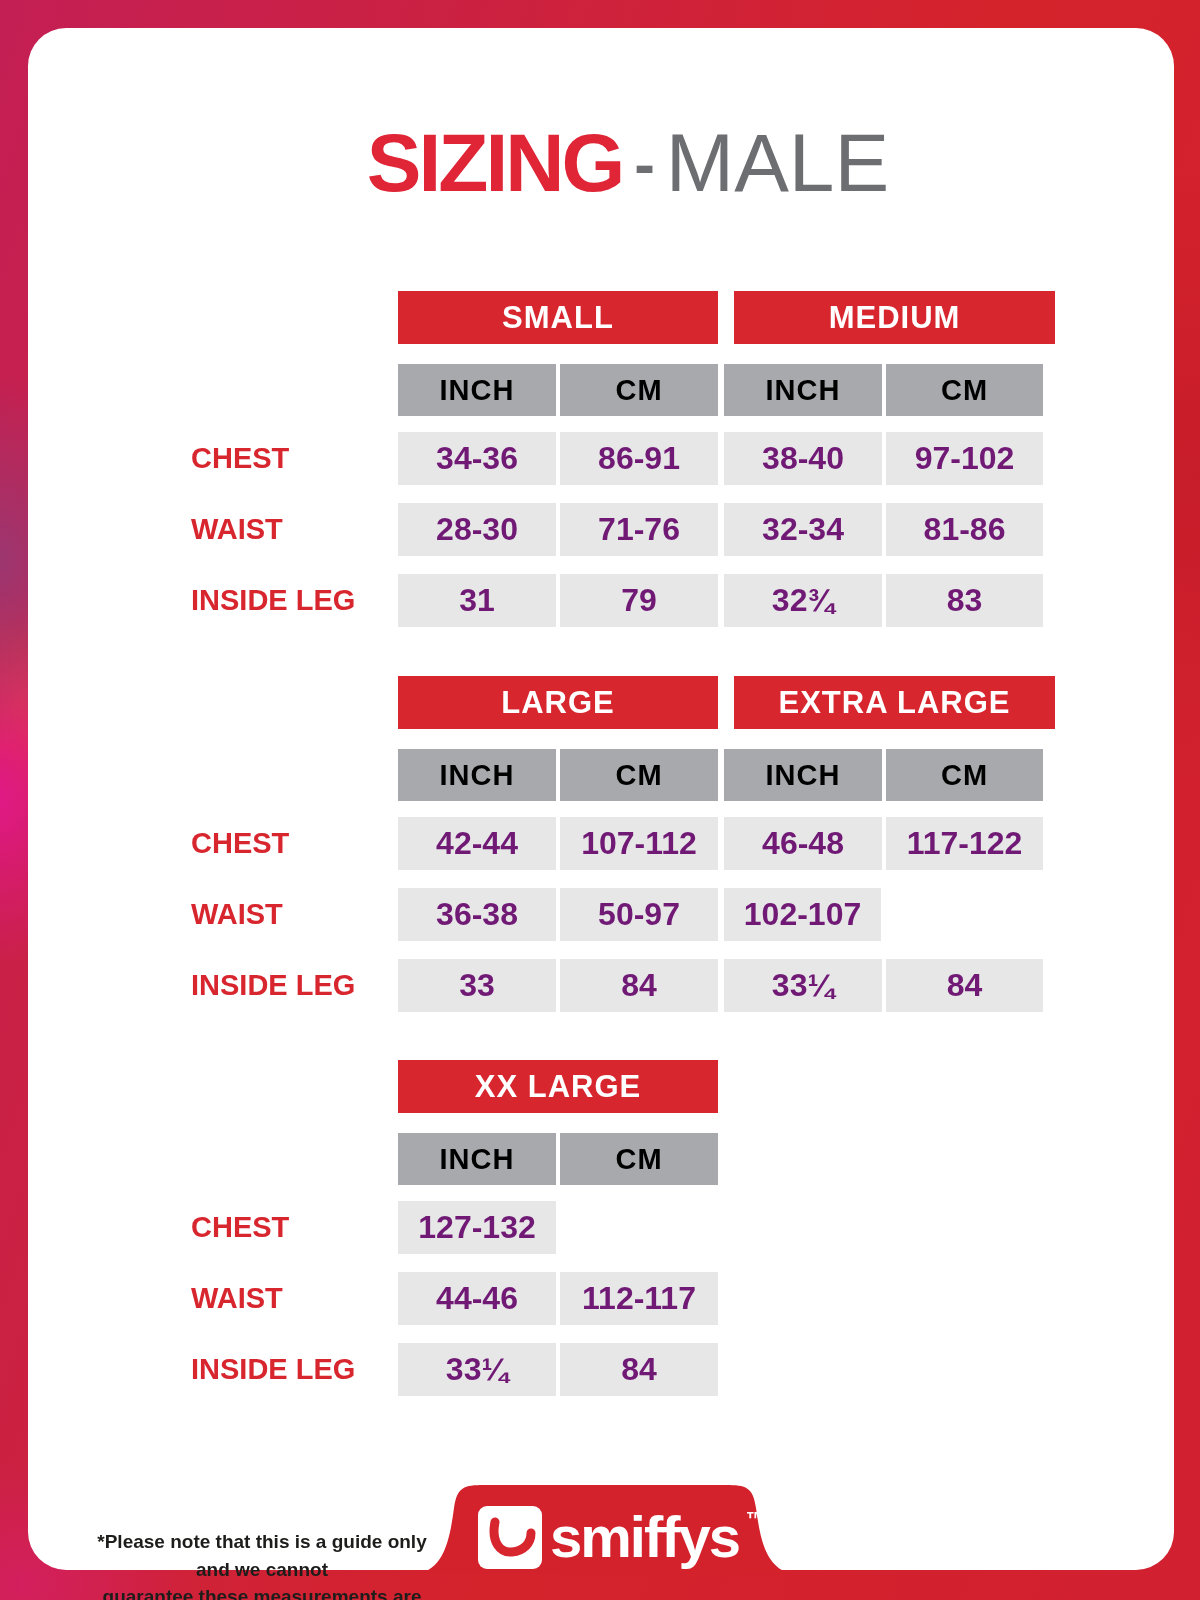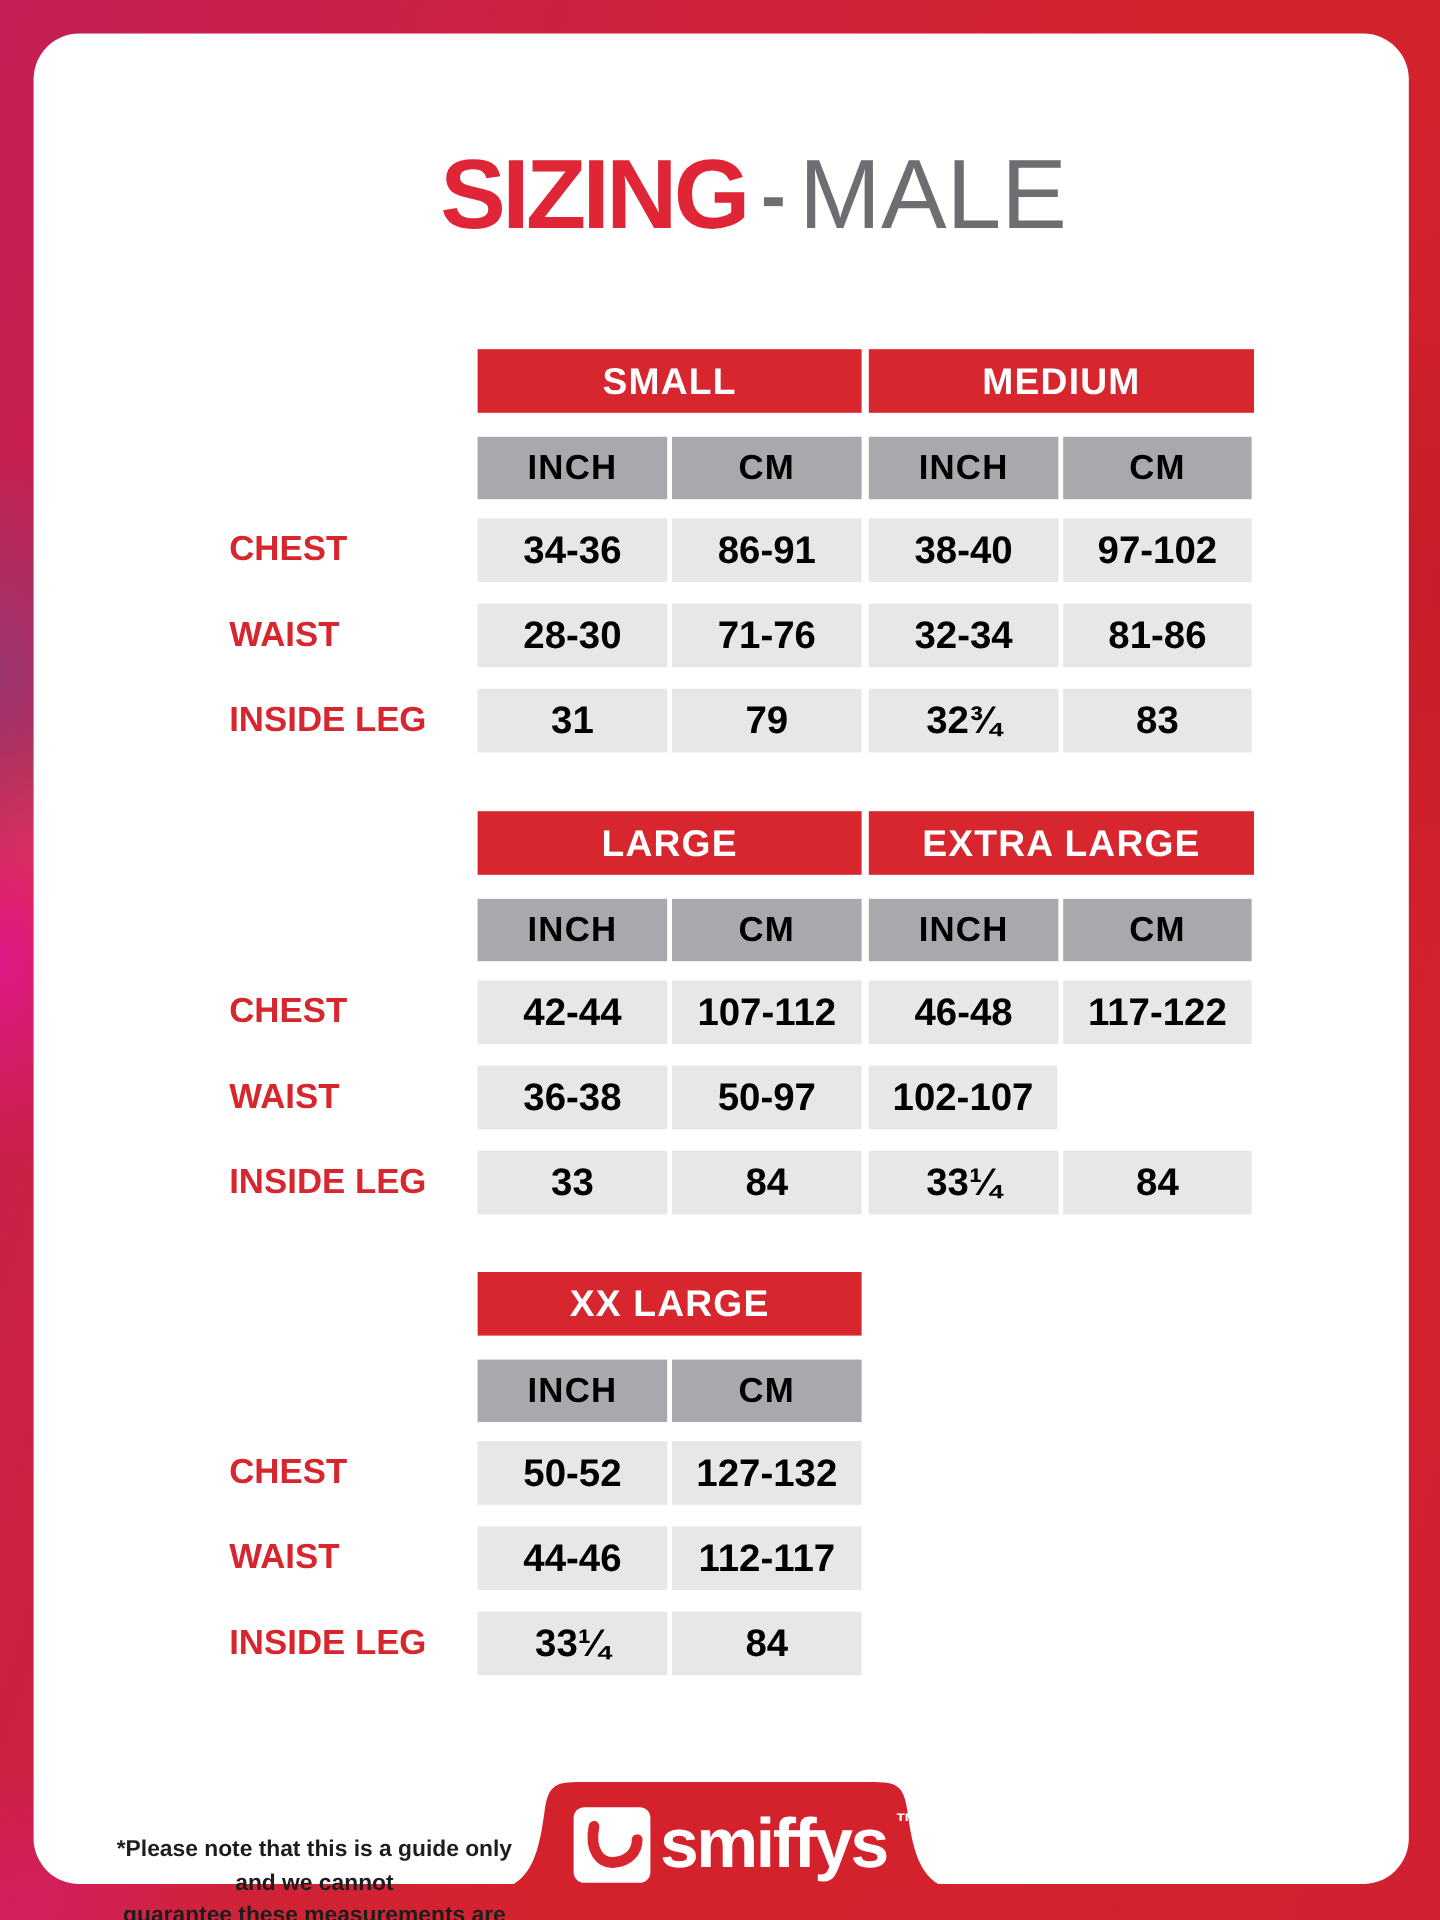--- a/index.html
+++ b/index.html
@@ -43,29 +43,29 @@
   .gap-after-row  { margin-bottom:18px; }
 
   .lcol { flex:0 0 207px; display:flex; align-items:center; }
   .row-label { color:#d8262f; font-weight:700; font-size:29px; letter-spacing:0px; }
 
   .size-header {
     flex:0 0 320px; height:53px; background:#d8262f; color:#ffffff;
     display:flex; align-items:center; justify-content:center;
     font-weight:700; font-size:31px; letter-spacing:1px;
   }
-  .size-header.second { margin-left:6px; flex-basis:321px; }
+  .size-header.second { margin-left:16px; flex-basis:321px; }
 
   .unit {
     height:52px; background:#a7a9ac; color:#000000;
     display:flex; align-items:center; justify-content:center;
     font-weight:700; font-size:29px; letter-spacing:1px;
   }
   .cell {
-    height:53px; background:#e7e7e8; color:#000000;
+    height:53px; background:#e7e7e8; color:#701a75;
     display:flex; align-items:center; justify-content:center;
     font-weight:700; font-size:32px;
   }
   .c1 { flex:0 0 158px; margin-right:4px; }
   .c2 { flex:0 0 158px; margin-right:6px; }
   .c3 { flex:0 0 158px; margin-right:4px; }
   .c4 { flex:0 0 157px; }
 
   
   .footnote {
@@ -176,21 +176,20 @@
       <div class="lcol"></div>
       <div class="size-header">XX LARGE</div>
     </div>
     <div class="trow gap-after-unit">
       <div class="lcol"></div>
       <div class="unit c1">INCH</div>
       <div class="unit c2">CM</div>
     </div>
     <div class="trow gap-after-row">
       <div class="lcol row-label">CHEST</div>
-      <div class="cell c1">50-52</div>
       <div class="cell c2">127-132</div>
     </div>
     <div class="trow gap-after-row">
       <div class="lcol row-label">WAIST</div>
       <div class="cell c1">44-46</div>
       <div class="cell c2">112-117</div>
     </div>
     <div class="trow">
       <div class="lcol row-label">INSIDE LEG</div>
       <div class="cell c1">33¼</div>

